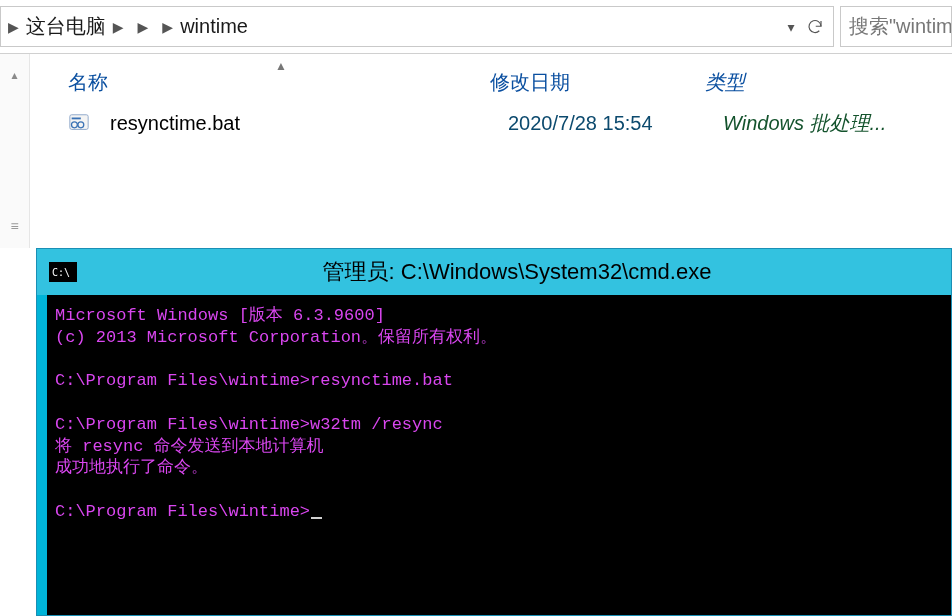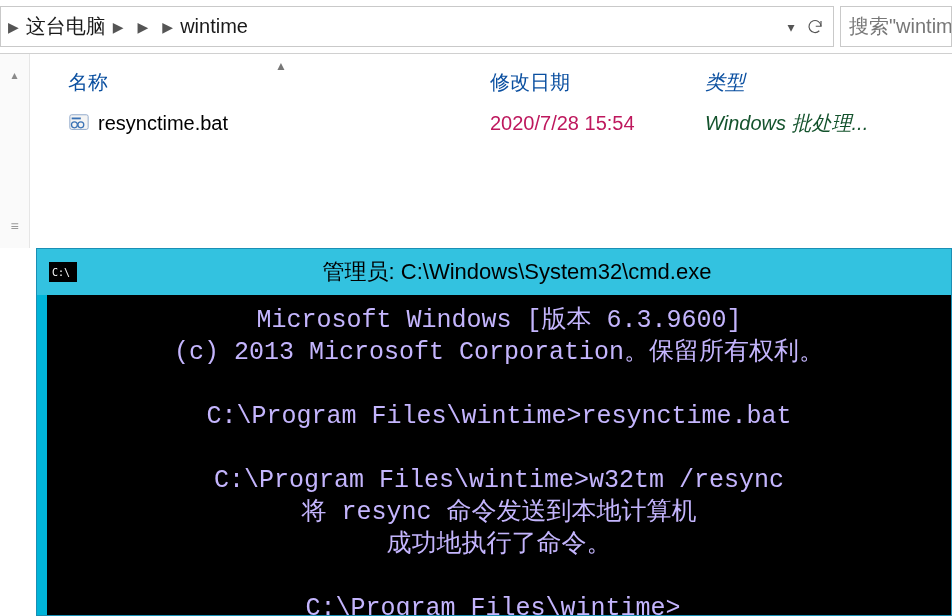--- a/index.html
+++ b/index.html
@@ -110,22 +110,22 @@
   }
 
   .file-row {
     display: flex;
     height: 42px;
     align-items: center;
     font-size: 20px;
     color: #444;
     cursor: pointer;
   }
-  .file-row .col-name { display: flex; align-items: center; gap: 8px; color: #000; }
-  .file-row .col-date { color: #be185d; }
+  .file-row .col-name { display: flex; align-items: center; gap: 20px; color: #000; }
+  .file-row .col-date { color: #0c4a6e; margin-left: 18px; }
   .file-row .col-type { color: #14532d; }
 
   .bat-icon {
     width: 22px; height: 22px; position: relative;
     display: inline-block;
   }
   .bat-icon svg { width: 22px; height: 22px; }
 
   
   .cmd-window {
@@ -160,28 +160,27 @@
     font-family: Consolas, monospace;
   }
   .cmd-title-wrap {
     flex: 1;
     text-align: center;
   }
   .cmd-client {
     position: absolute;
     left: 10px; right: 0; top: 46px; bottom: 0;
     background: #000;
-    color: #c4b5fd;
+    color: #d946ef;
     font-family: "NSimSun", "SimSun", Consolas, "Courier New", monospace;
-    font-size: 25px;
+    font-size: 17px;
     line-height: 1.28;
     padding: 10px 8px;
     white-space: pre;
     overflow: hidden;
-    text-align: center;
   }
   .cursor {
     display: inline-block;
     width: 11px; height: 2px;
     background: #d0d0d0;
     vertical-align: baseline;
     margin-left: 1px;
     transform: translateY(3px);
   }
 </style>

